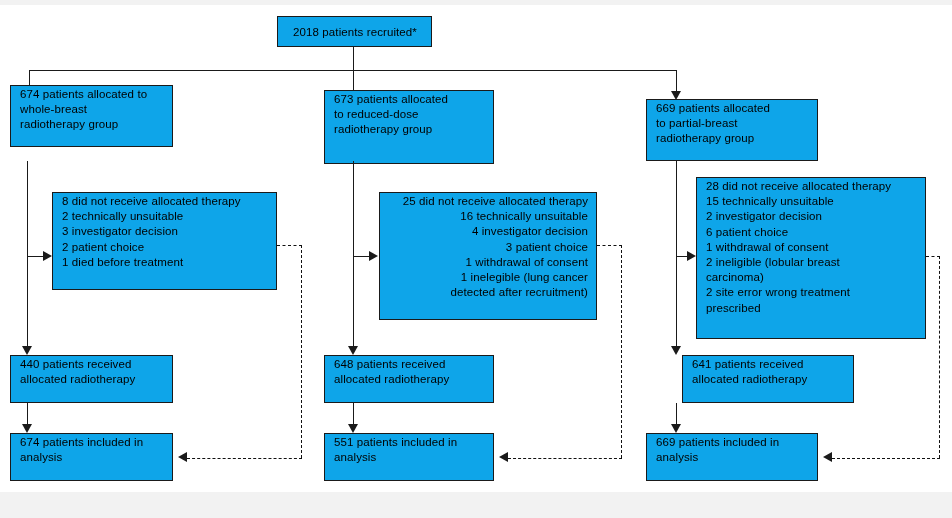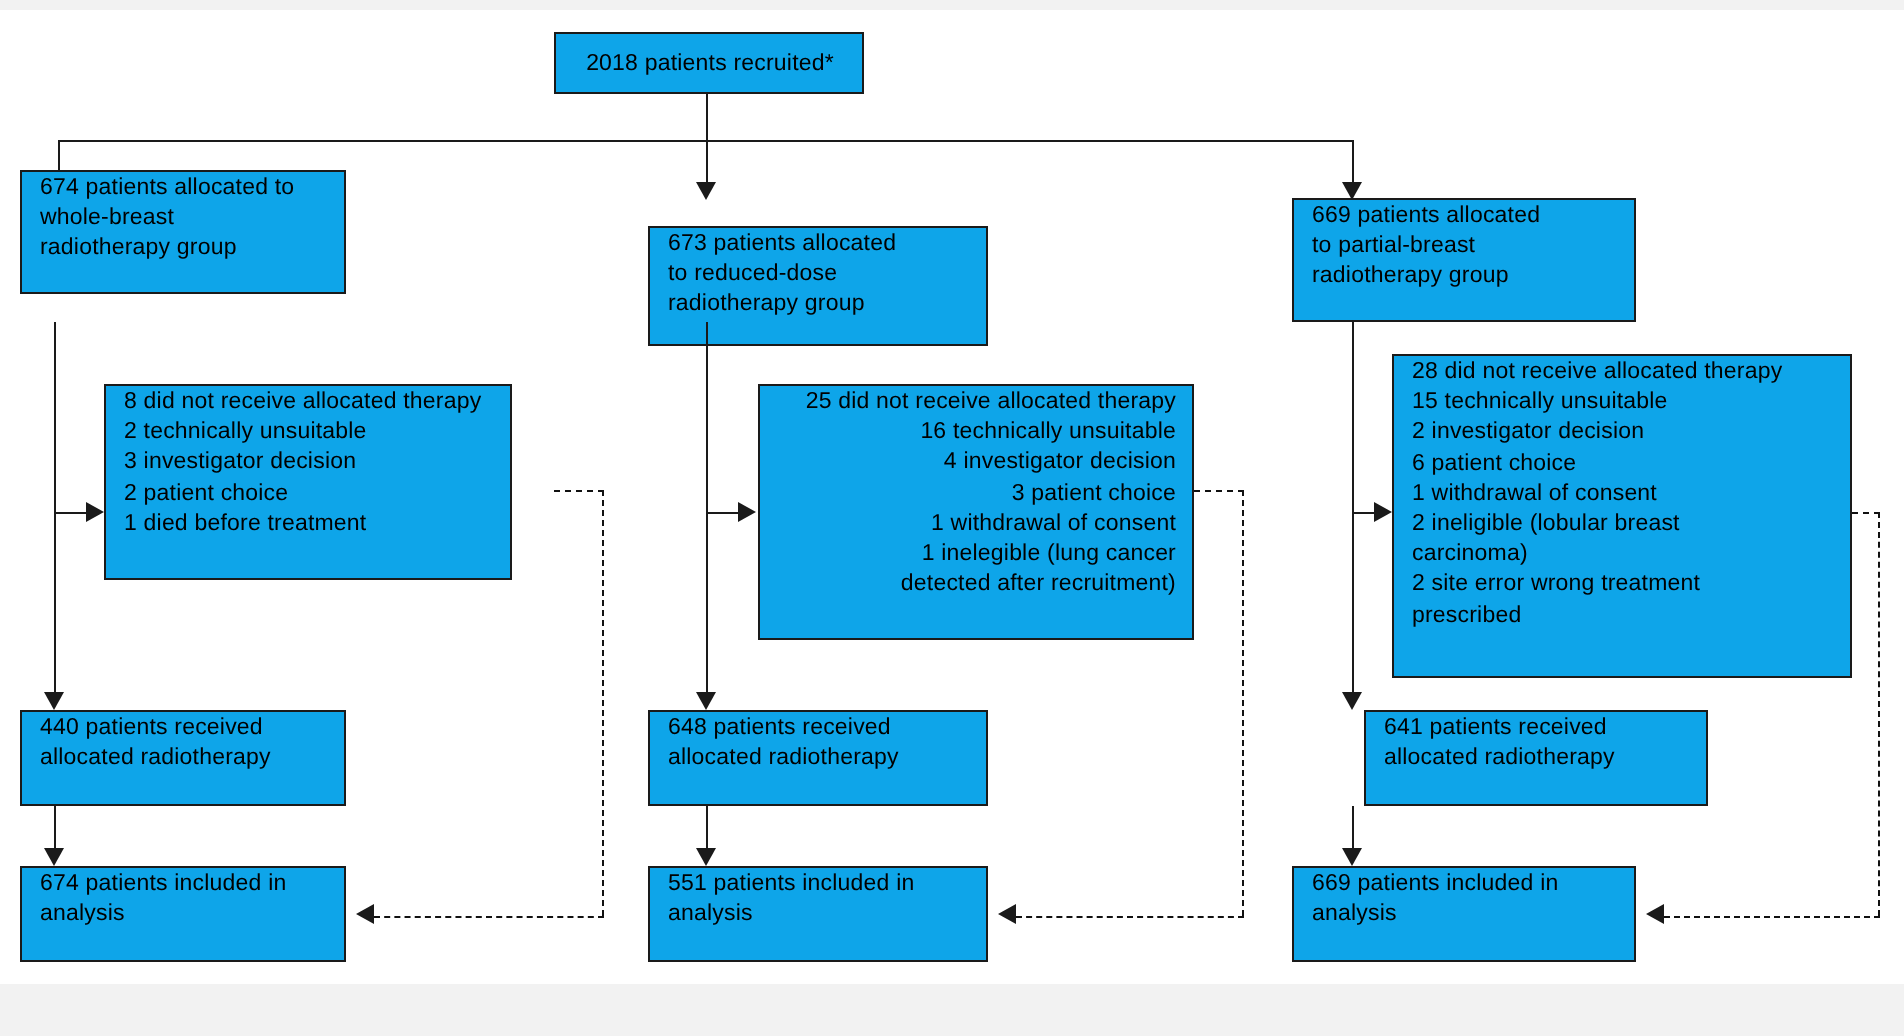--- a/index.html
+++ b/index.html
@@ -86,21 +86,21 @@
   <div class="ln v" style="left:353px;top:70px;height:23px;"></div>
   <div class="arrow-down" style="left:348px;top:91px;"></div>
 
   <div class="ln v" style="left:676px;top:70px;height:23px;"></div>
   <div class="arrow-down" style="left:671px;top:91px;"></div>
 
   <div class="box" style="left:10px;top:85px;width:163px;height:62px;">674 patients allocated to
    whole-breast
    radiotherapy group</div>
 
-  <div class="box" style="left:52px;top:192px;width:204px;height:98px;">8 did not receive allocated therapy
+  <div class="box" style="left:52px;top:192px;width:225px;height:98px;">8 did not receive allocated therapy
    2 technically unsuitable
    3 investigator decision
    2 patient choice
    1 died before treatment</div>
 
   <div class="box" style="left:10px;top:355px;width:163px;height:48px;">440 patients received
         allocated radiotherapy</div>
 
   <div class="box" style="left:10px;top:433px;width:163px;height:48px;">674 patients included in
        analysis</div>
@@ -112,21 +112,21 @@
   <div class="arrow-right" style="left:43px;top:251px;"></div>
 
   <div class="ln v" style="left:27px;top:403px;height:21px;"></div>
   <div class="arrow-down" style="left:22px;top:424px;"></div>
 
   <div class="dash-h" style="left:277px;top:245px;width:25px;"></div>
   <div class="dash-v" style="left:301px;top:245px;height:213px;"></div>
   <div class="dash-h" style="left:187px;top:458px;width:115px;"></div>
   <div class="arrow-left" style="left:178px;top:452px;"></div>
 
-  <div class="box" style="left:324px;top:113px;width:170px;height:60px;">673 patients allocated
+  <div class="box" style="left:324px;top:90px;width:170px;height:74px;">673 patients allocated
      to reduced-dose
      radiotherapy group</div>
 
   <div class="box" style="left:379px;top:192px;width:218px;height:128px;text-align:right;">25 did not receive allocated therapy
    16 technically unsuitable
      4 investigator decision
      3 patient choice
      1 withdrawal of consent
      1 inelegible (lung cancer
      detected after recruitment)</div>

